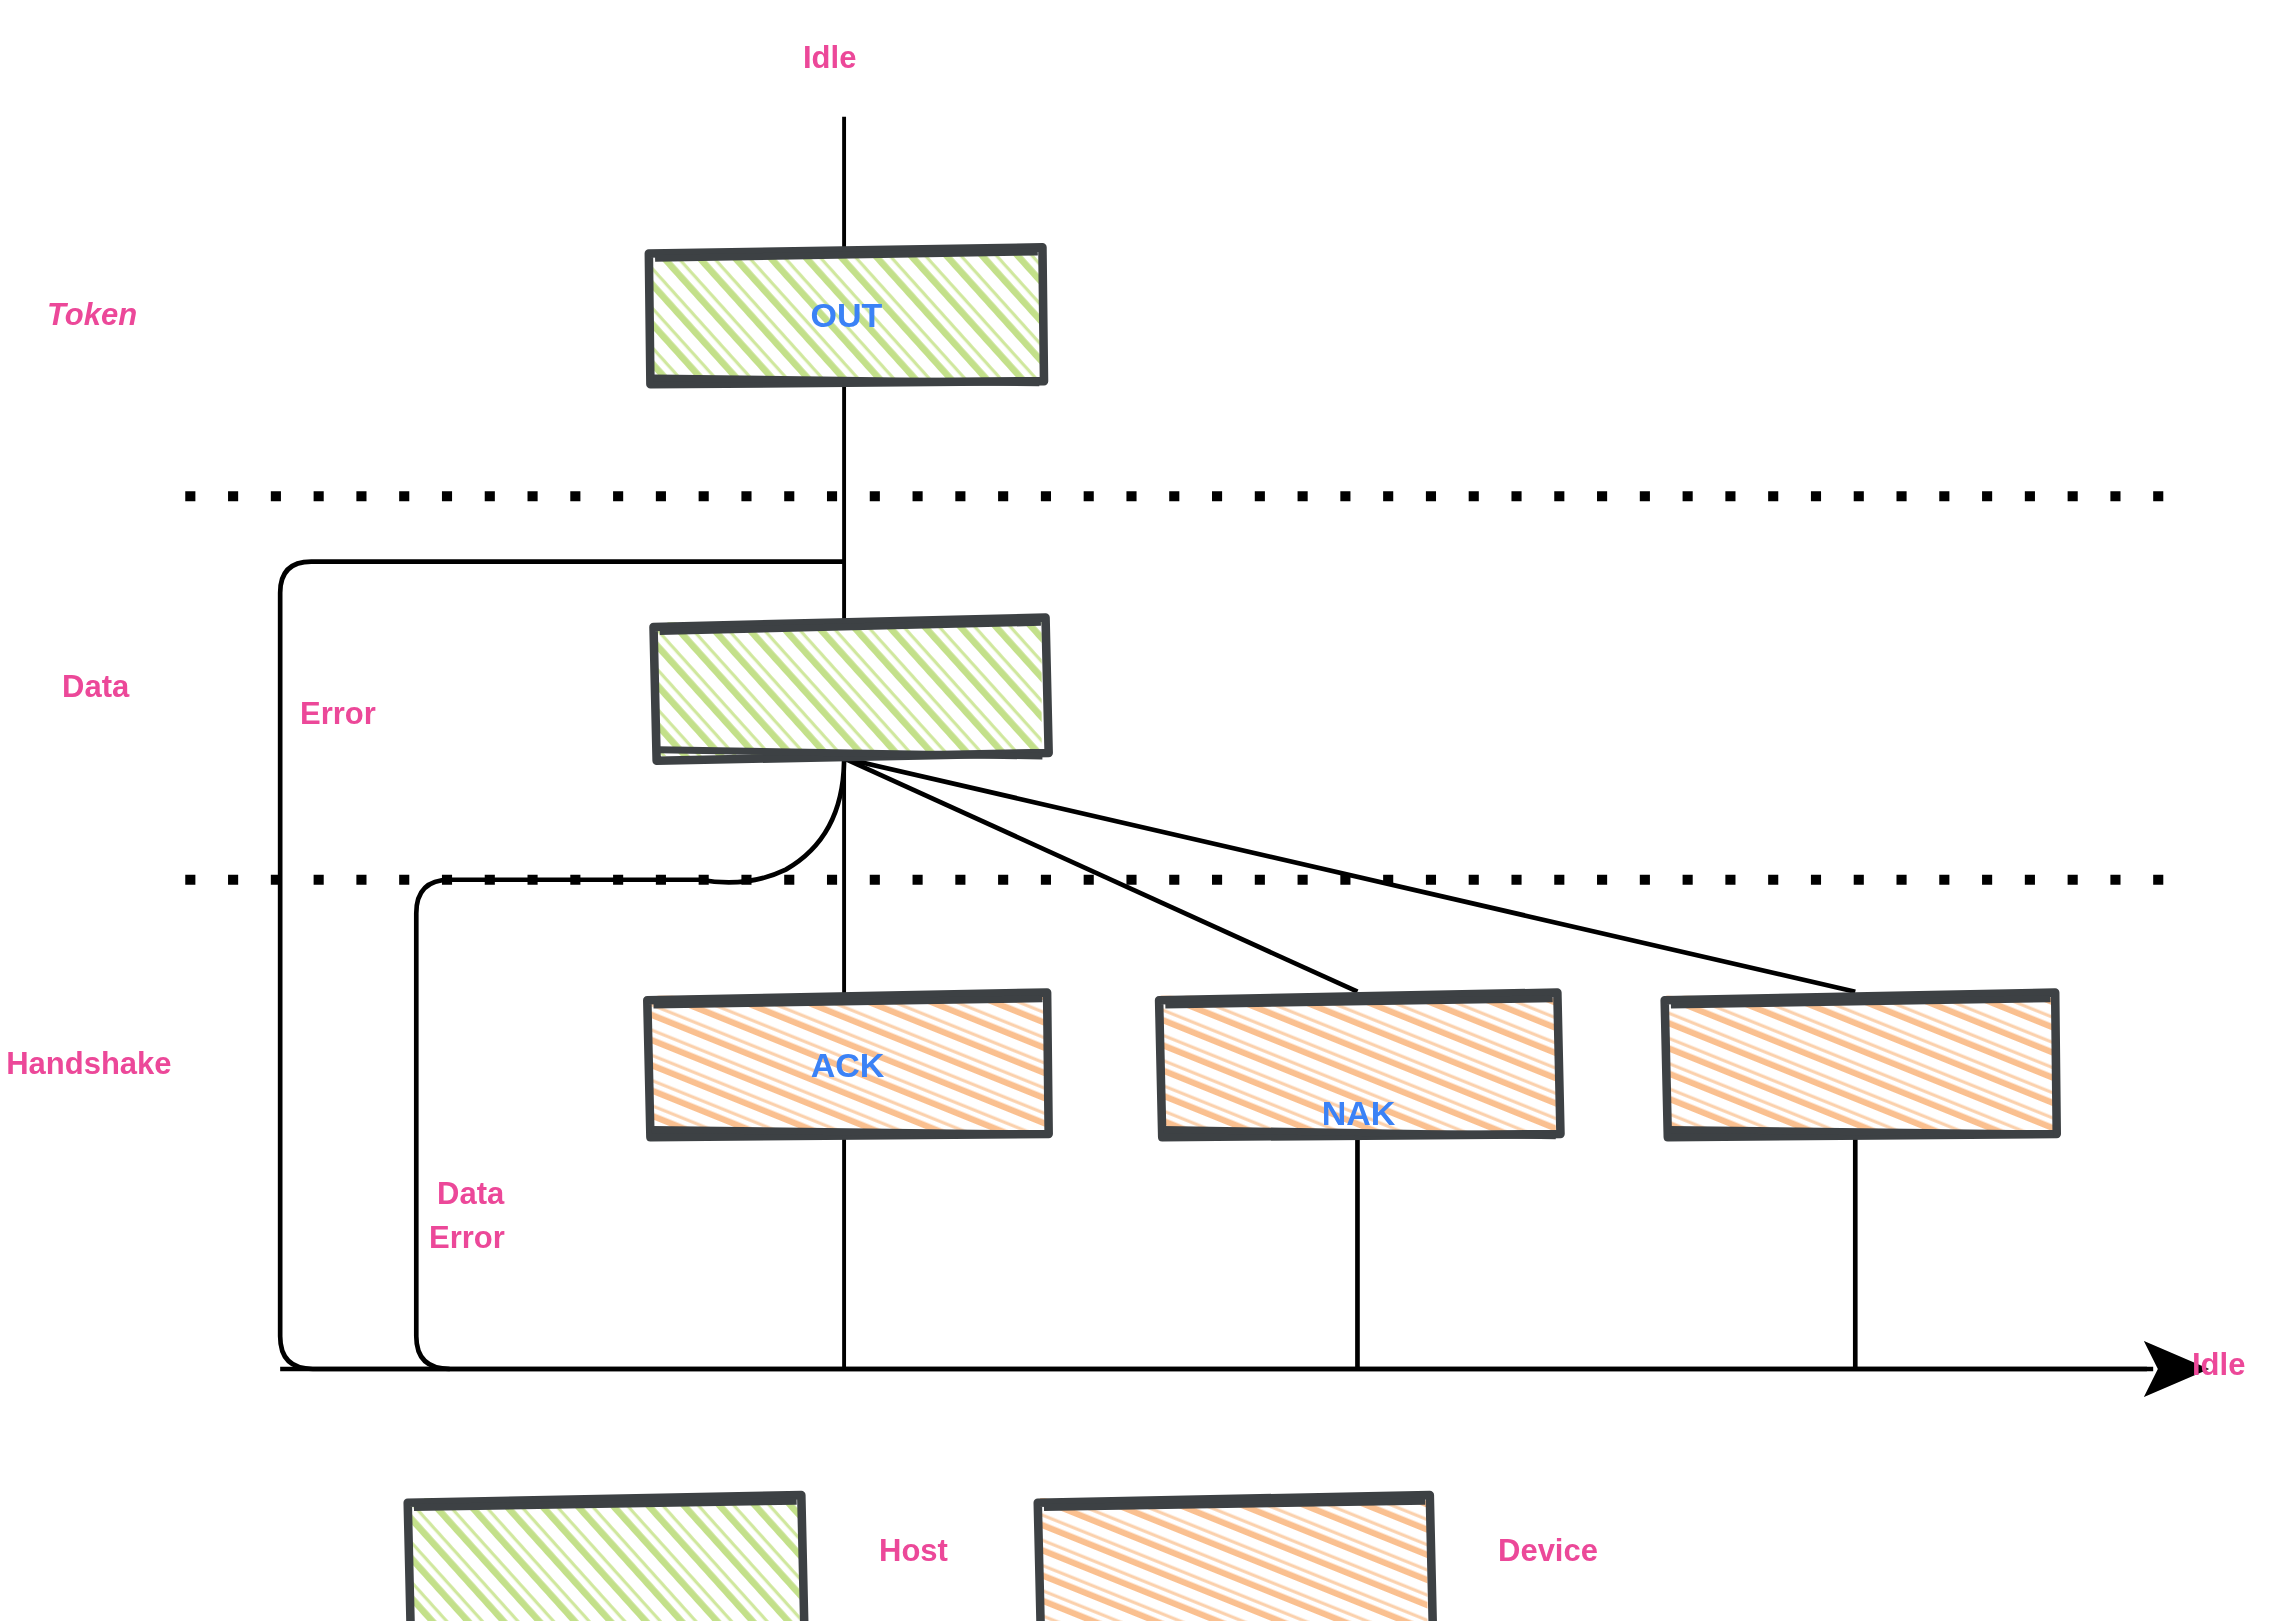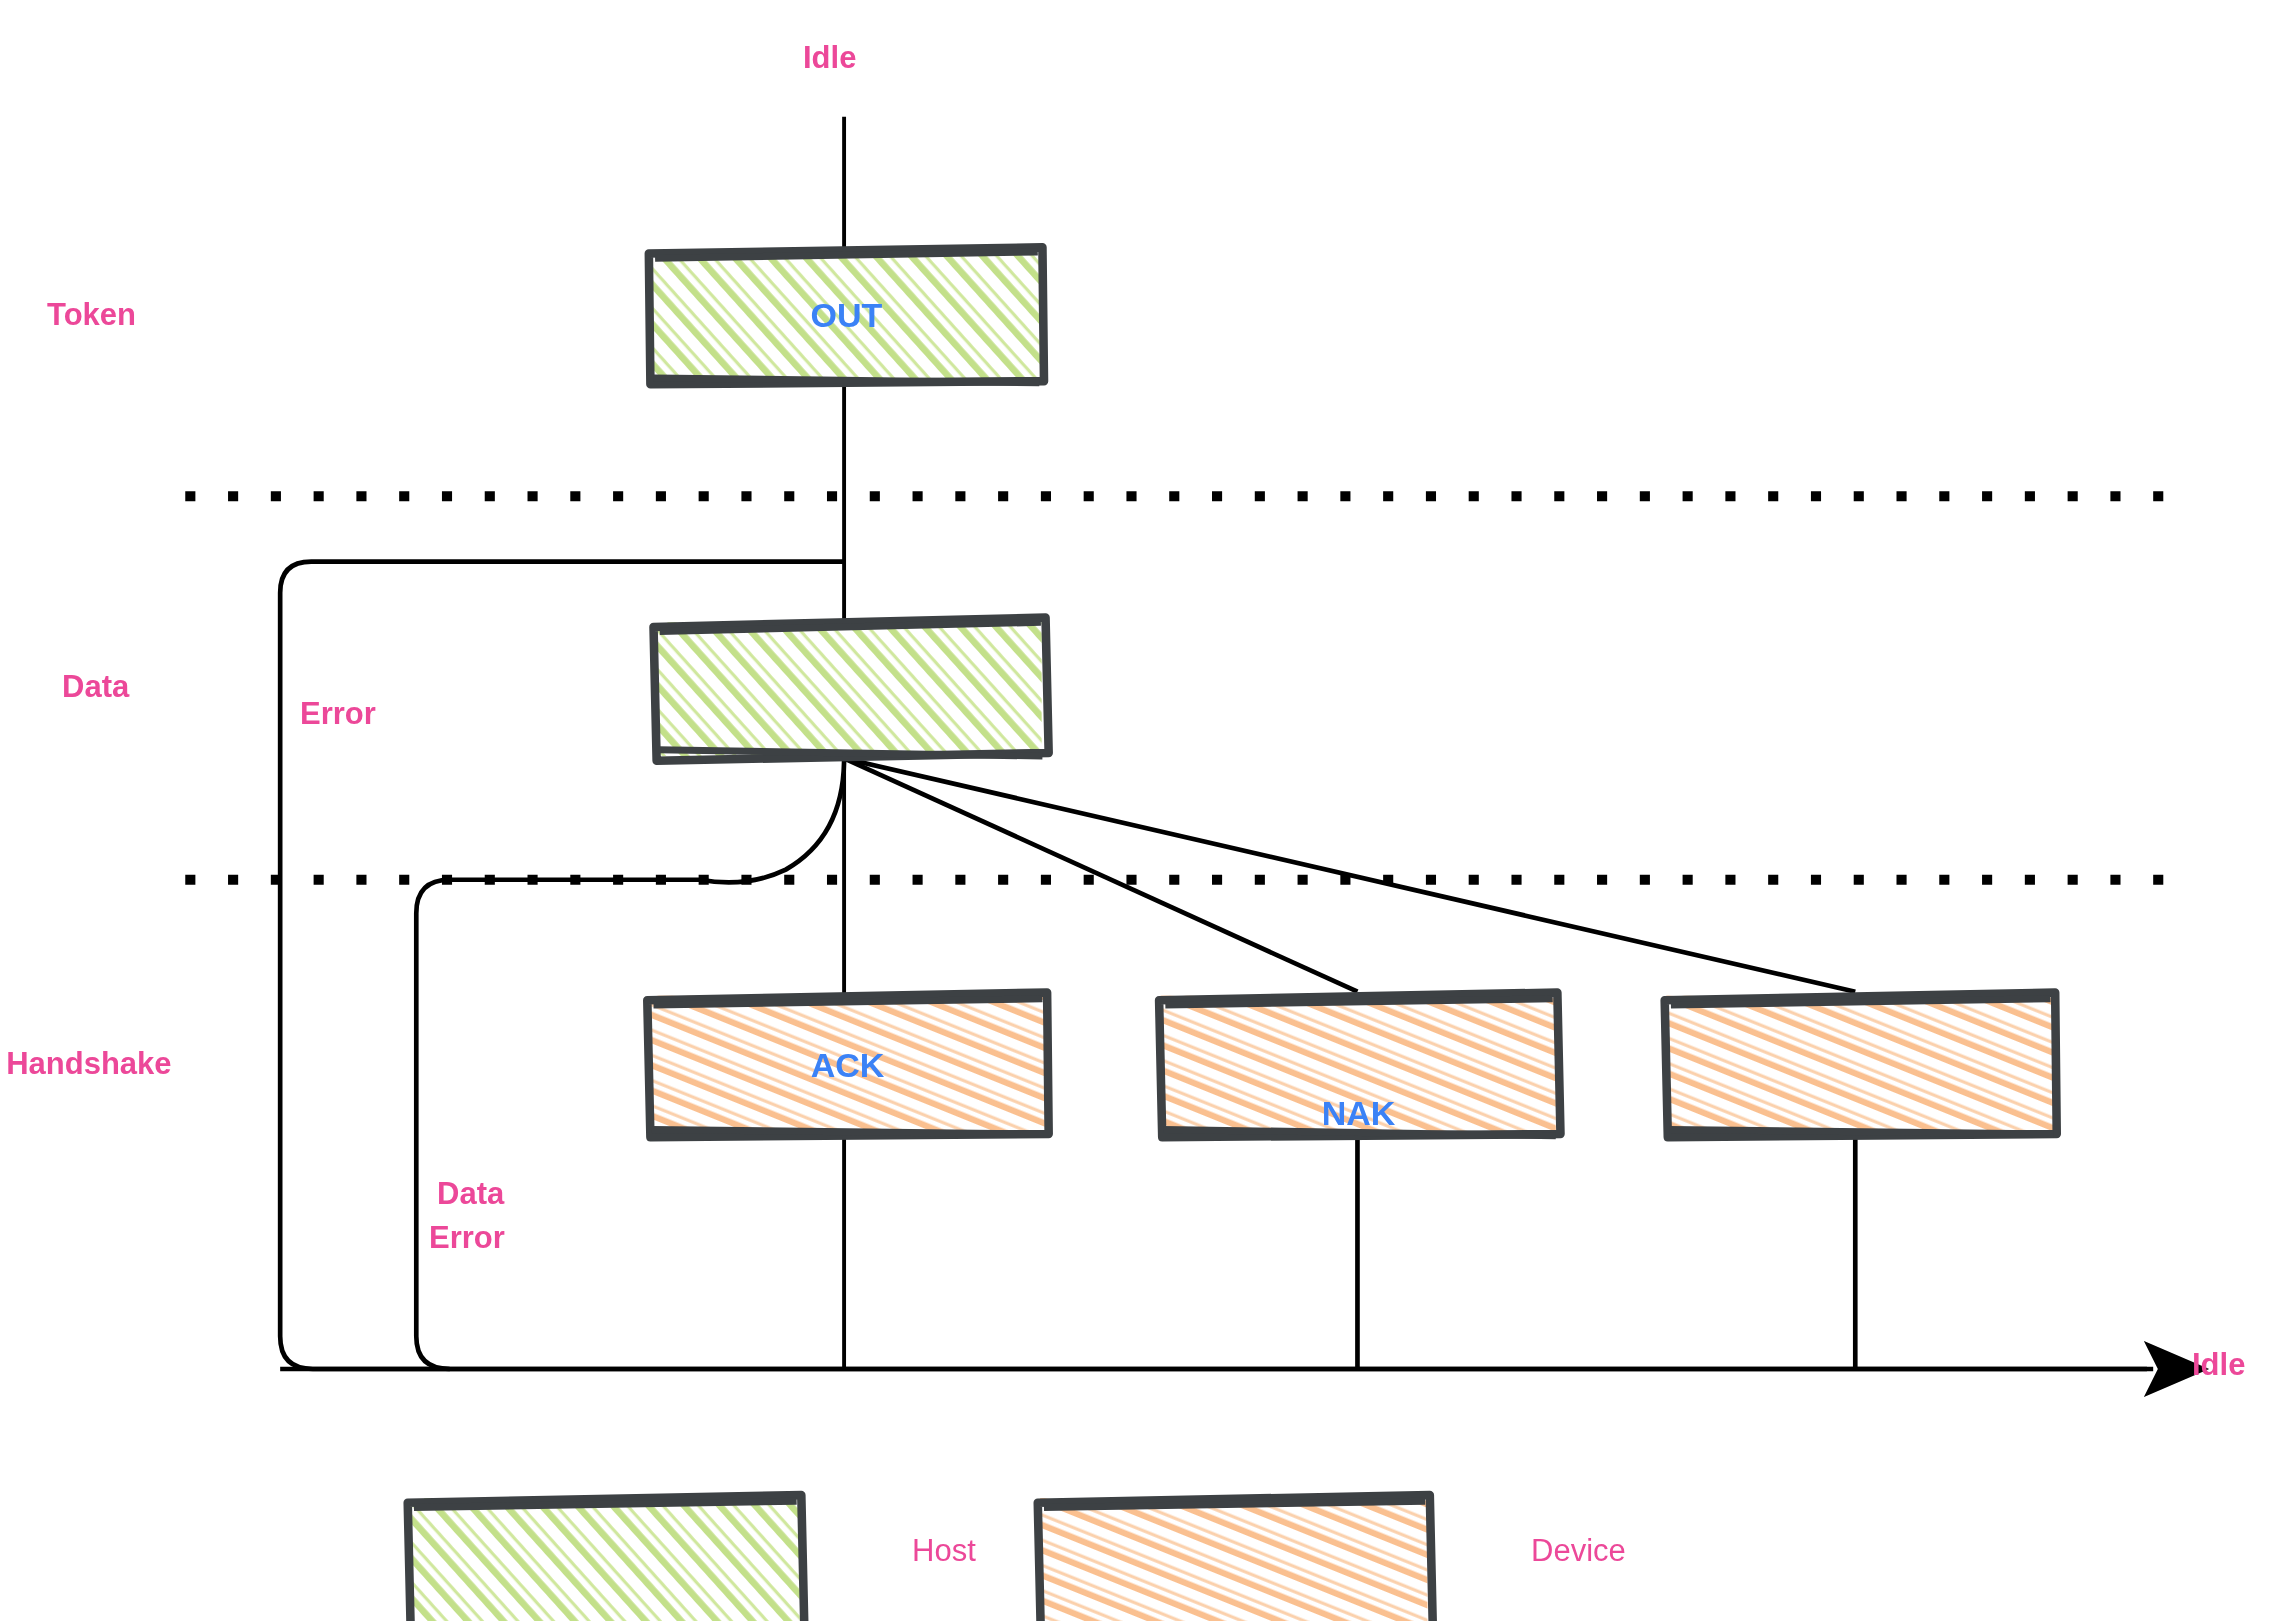--- a/index.html
+++ b/index.html
@@ -6,21 +6,21 @@
   body{width:2284px;height:1621px;position:relative;overflow:hidden;
        font-family:"Liberation Sans","DejaVu Sans",sans-serif;}
   #stage{position:absolute;left:0;top:0;width:2284px;height:1621px;}
   svg.layer{position:absolute;left:0;top:0;width:2284px;height:1621px;}
   .lbl{position:absolute;font-weight:bold;color:#ec4899;white-space:pre;}
   .row-label{font-size:31px;}
   .edge-label{font-size:31px;}
   .node-label{font-size:34px;font-weight:bold;color:#3b82f6;
               position:absolute;display:flex;align-items:center;
               justify-content:center;pointer-events:none;}
-  .legend-label{font-size:31px;font-weight:normal;margin-left:33px;}
+  .legend-label{font-size:31px;font-weight:bold;}
   .watermark{position:absolute;font-size:48px;color:#efefef;
              font-family:"Liberation Sans",sans-serif;white-space:nowrap;}
 </style>
 </head>
 <body>
 
 <div id="stage">
 
   <svg class="layer" viewBox="0 0 2936 2084">
     <defs>
@@ -102,21 +102,21 @@
     </g>
     <g>
       <rect x="1337" y="1926" width="498" height="175" fill="url(#hatchOrange)"></rect>
       <path d="M1334,1932 L1838,1922 L1842,2098 L1338,2104 Z" fill="none" stroke="#3d4144" stroke-width="11" stroke-linejoin="round"></path>
       <path d="M1342,1938 L1832,1930" fill="none" stroke="#3d4144" stroke-width="9"></path>
     </g>
   </svg>
 
   <div class="lbl" style="left:803px;top:40px;font-size:31px;">Idle</div>
 
-  <div class="lbl row-label" style="left:47px;top:297px;">Token</div>
+  <div class="lbl row-label" style="left:47px;top:297px;font-style:italic;">Token</div>
   <div class="lbl row-label" style="left:62px;top:669px;">Data</div>
   <div class="lbl row-label" style="left:6.2px;top:1046px;">Handshake</div>
 
   <div class="lbl edge-label" style="left:300px;top:696px;">Error</div>
   <div class="lbl edge-label" style="left:437px;top:1176px;">Data</div>
   <div class="lbl edge-label" style="left:429px;top:1220px;">Error</div>
 
   <div class="node-label" style="left:652px;top:250px;width:389px;height:131px;">OUT</div>
   <div class="node-label" style="left:650px;top:996px;width:395px;height:138px;">ACK</div>
   <div class="node-label" style="left:1161px;top:1044px;width:395px;height:138px;">NAK</div>

